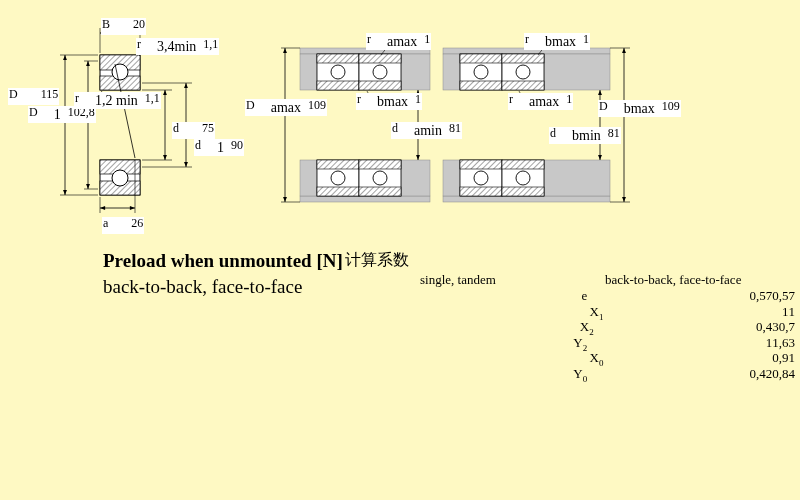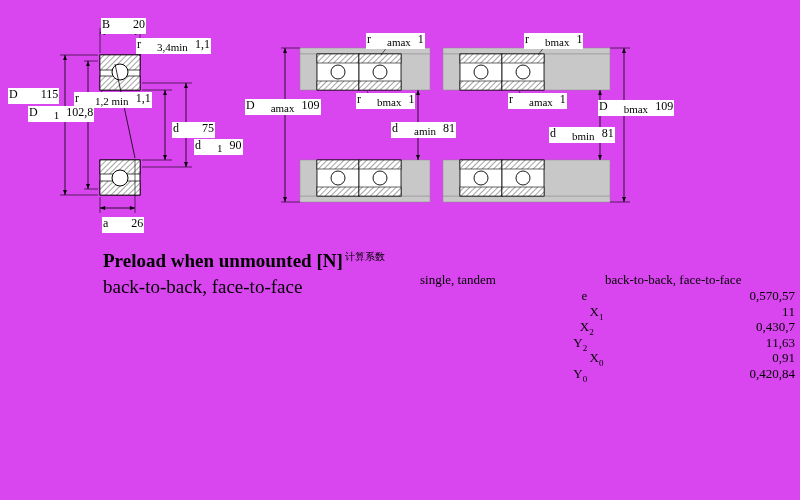--- a/index.html
+++ b/index.html
@@ -1,29 +1,29 @@
 <!DOCTYPE html>
 <html><head>
 <meta charset="utf-8">
 <style>
   html,body{margin:0;padding:0;background:#fff;}
   body{font-family:"Liberation Serif", "DejaVu Serif", serif;}
-  .screen{position:relative;width:800px;height:500px;background:#d946ef;overflow:hidden;}
+  .screen{position:relative;width:800px;height:500px;background:#fef9c3;overflow:hidden;}
   svg{position:absolute;left:0;top:0;}
   .dim{position:absolute;font-size:12px;line-height:1.15;white-space:nowrap;background:#fff;padding:0 1px;color:#000;}
-  .dim sub{font-size:11px;padding-left:16px;}
+  .dim sub{font-size:14px;padding-left:16px;}
   .dim .val{margin-left:7px;}
   .preload{position:absolute;left:103px;top:250px;width:280px;font-size:19px;color:#000;}
   .pl-title{font-weight:bold;}
   .pl-sub{margin-top:4px;}
   .pl-table{margin-top:12px;}
   .pl-row{height:16px;line-height:16px;white-space:nowrap;}
   .pl-cell{display:inline-block;width:71px;}
   .factors{position:absolute;left:345px;top:250px;width:450px;font-size:13px;color:#000;}
-  .f-title{font-size:10px;}
+  .f-title{font-size:16px;}
   .f-col1{position:absolute;left:75px;top:22px;white-space:nowrap;text-align:right;}
   .f-col2{position:absolute;left:260px;top:22px;white-space:nowrap;}
   .f-rows{position:absolute;left:0;top:38px;width:100%;text-align:right;}
   .frow{height:15.5px;line-height:15.5px;white-space:nowrap;}
   .frow .fl{display:inline-block;width:75px;}
   .frow .fl sub{font-size:9px;}
   .frow .f1{display:inline-block;width:185px;}
 </style>
 </head>
 <body>

